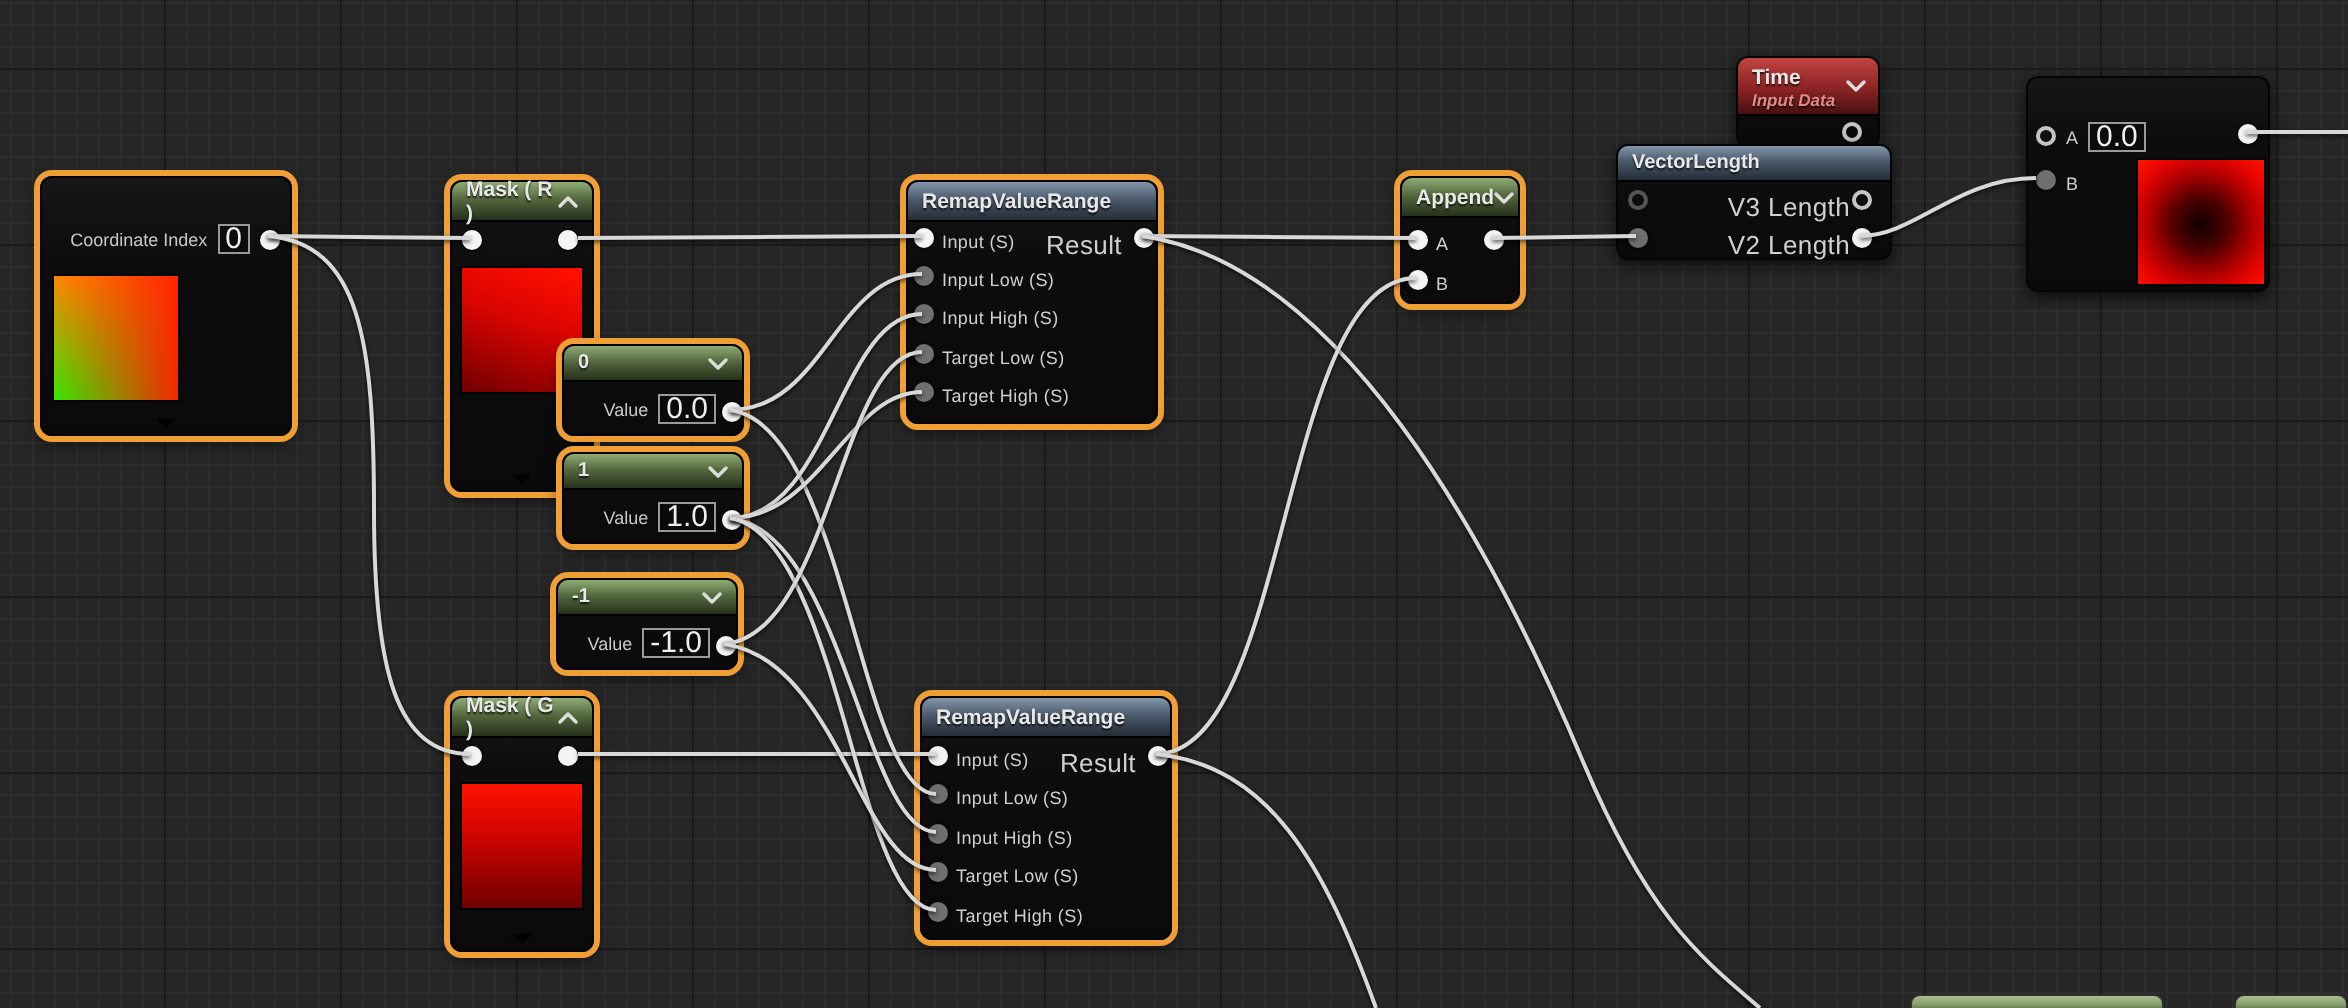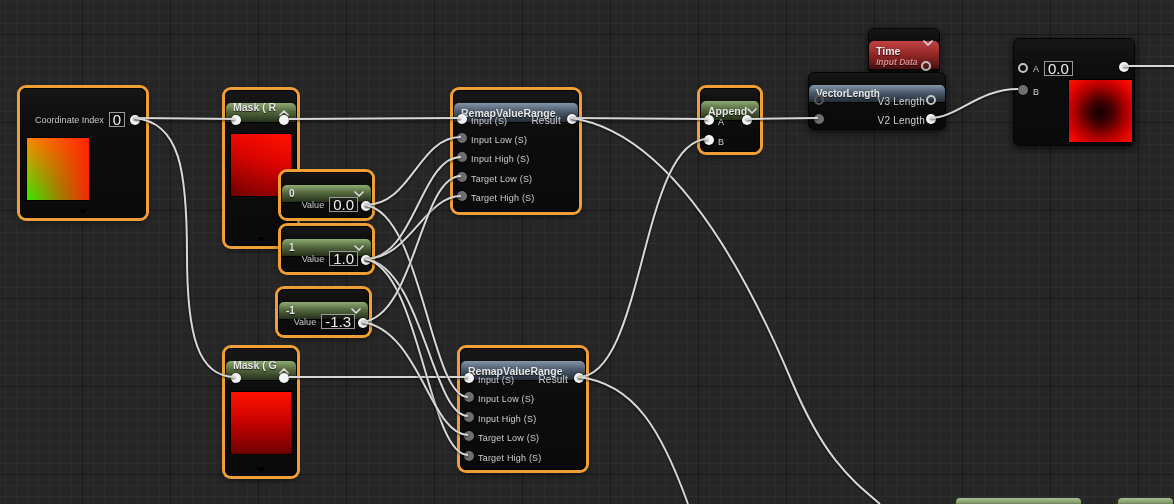--- a/index.html
+++ b/index.html
@@ -19,38 +19,38 @@
   .node{
     position:absolute;z-index:10;
     background:linear-gradient(180deg,#161616 0%,#0d0d0d 30%,#0a0a0a 100%);
     border:1px solid #040404;border-radius:6px;
     box-shadow:0 3px 8px rgba(0,0,0,.65);
   }
   .node.selected{box-shadow:0 0 0 3px #ef9f35,0 3px 9px rgba(0,0,0,.7);}
   .titlebar{
     height:20px;border-radius:5px 5px 0 0;display:flex;align-items:center;
     padding:0 7px;font-weight:bold;font-size:10.5px;color:#e8e8e8;
-    text-shadow:0 1px 1px rgba(0,0,0,.8);border-bottom:1px solid #000;margin-top:12px;
+    text-shadow:0 1px 1px rgba(0,0,0,.8);border-bottom:1px solid #000;
   }
   .titlebar.small{height:18px;font-size:10px;}
   .green{background:linear-gradient(180deg,#8fac74 0%,#55693f 45%,#25301b 100%);}
   .redbar{background:linear-gradient(180deg,#96302e 0%,#661b1a 45%,#2c0c0c 100%);}
   .timebar{background:linear-gradient(180deg,#c24343 0%,#8b2323 55%,#481111 100%);}
   .bluegray{background:linear-gradient(180deg,#8496aa 0%,#4b5a6c 45%,#242c37 100%);}
   .chev{margin-left:auto;flex:0 0 auto;}
   .chev polyline{fill:none;stroke:#dcdcdc;stroke-width:1.7;stroke-linecap:round;stroke-linejoin:round;}
   .bchev{position:absolute;bottom:2px;left:50%;transform:translateX(-50%);}
   .pin{position:absolute;width:10px;height:10px;border-radius:50%;z-index:60;}
   .pin.filled{background:#f4f4f4;box-shadow:0 0 2px rgba(0,0,0,.9);}
   .pin.gray{background:#6f6f6f;box-shadow:0 0 2px rgba(0,0,0,.9);}
   .pin.hollow{width:10px;height:10px;border:2px solid #c4c4c4;background:transparent;}
   .pin.hollowdark{width:10px;height:10px;border:2px solid #565656;background:transparent;}
   .prow{position:absolute;left:0;right:0;height:19px;display:flex;align-items:center;
     padding-left:17px;font-size:9px;color:#cfcfcf;letter-spacing:.2px;}
-  .rlabel{position:absolute;font-size:10px;color:#cfcfcf;letter-spacing:.2px;padding-left:17px;}
+  .rlabel{position:absolute;font-size:13px;color:#cfcfcf;letter-spacing:.2px;padding-left:17px;}
   .valbox{display:inline-block;border:1px solid #9a9a9a;background:rgba(10,10,10,.6);
     color:#efefef;font-size:15px;padding:0 3px;min-width:15px;height:15px;
     line-height:14px;text-align:center;}
   .flexrow{position:absolute;display:flex;align-items:center;gap:5px;font-size:9px;color:#c8c8c8;}
   .preview{position:absolute;border:1px solid #000;}
   .texcoord-preview{background:
       linear-gradient(to right,rgba(255,0,0,0),rgba(255,30,0,.95)),
       linear-gradient(to top,#35e800,#ff8800);}
   .mask-r-preview{background:linear-gradient(200deg,#ff0f00 5%,#d80400 45%,#700000 100%);}
   .mask-g-preview{background:linear-gradient(180deg,#ff1200 0%,#cc0300 45%,#6e0000 100%);}
@@ -124,21 +124,21 @@
 
   <div class="node selected" style="left:278px;top:289px;width:91px;height:46px">
     <div class="titlebar green small">
       <span>-1</span>
       <svg class="chev" width="10" height="6" viewBox="0 0 10 6">
           <polyline points="1,1 5,5 9,1"></polyline>
         </svg>
     </div>
     <div class="flexrow" style="top:24px;left:0;width:76px;justify-content:flex-end">
       <span>Value</span>
-      <span class="valbox">-1.3</span>
+      <span class="valbox">-1.0</span>
     </div>
     <i class="pin filled" style="left:79px;top:28px"></i>
   </div>
 
   <div class="node selected" style="left:453px;top:90px;width:126px;height:122px">
     <div class="titlebar bluegray">
       <span>RemapValueRange</span>
     </div>
     <i class="pin filled" style="left:3px;top:23px"></i>
     <div class="prow" style="top:20px">Input (S)</div>

